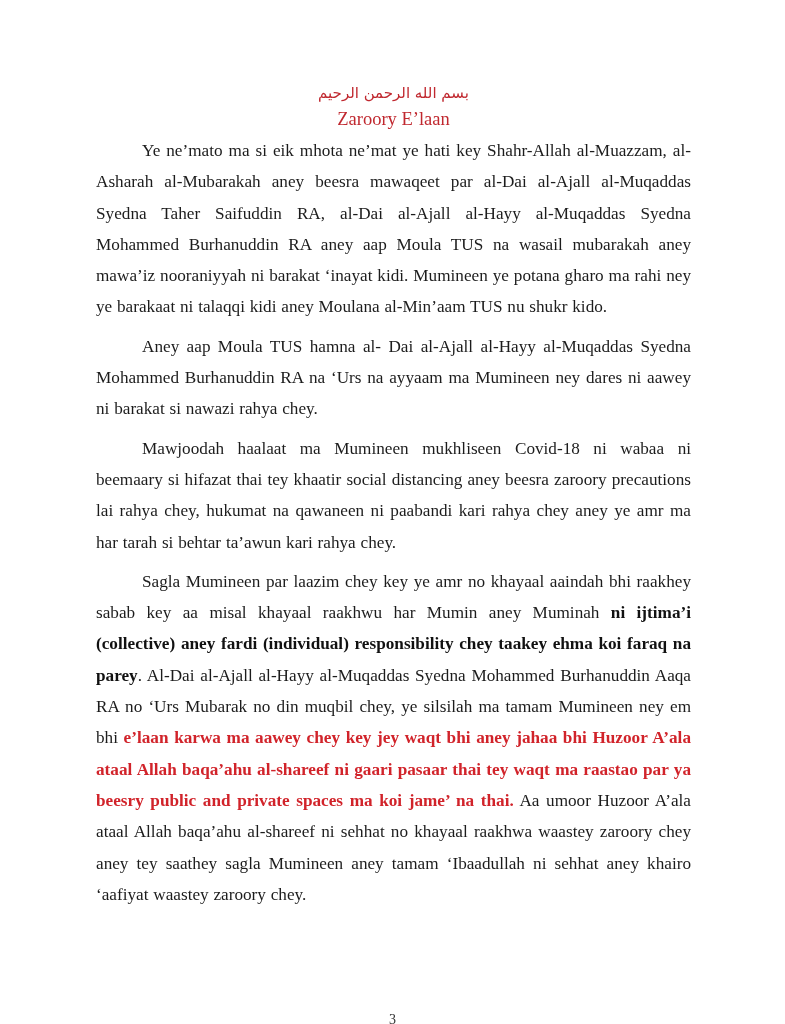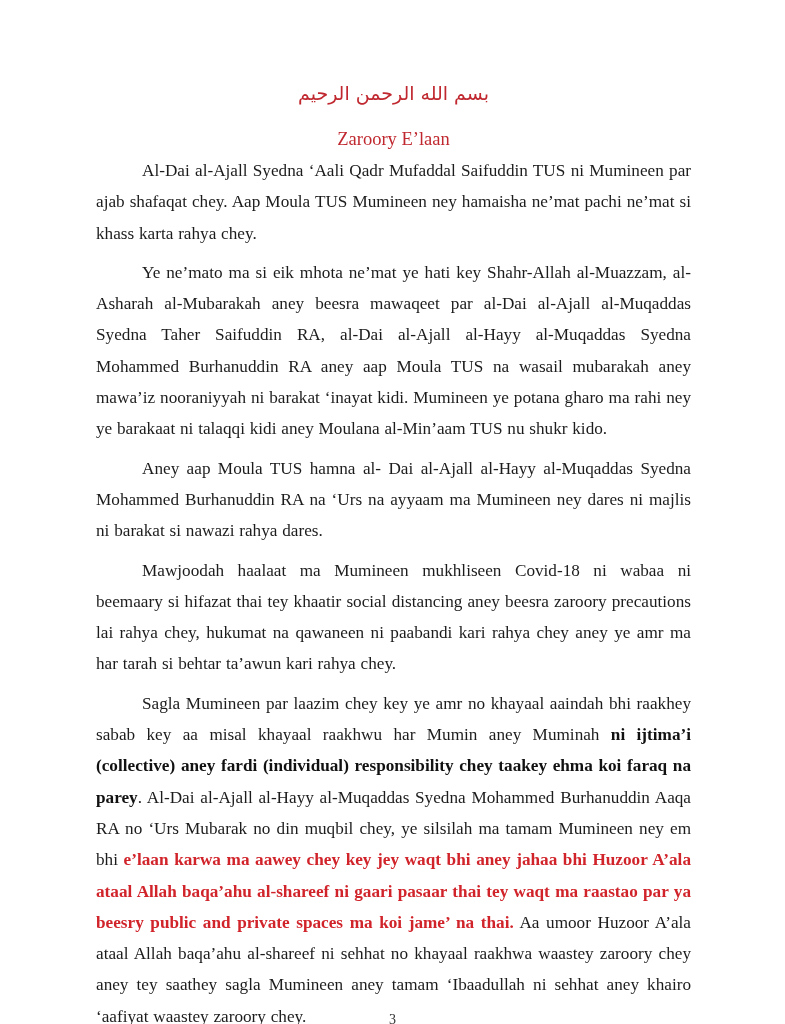--- a/index.html
+++ b/index.html
@@ -18,32 +18,31 @@
     .page {
       position: absolute;
       left: 96px;
       top: 82px;
       width: 595px;
     }
     .bismillah {
       text-align: center;
       color: #c0282f;
       font-family: "DejaVu Sans", sans-serif;
-      font-size: 19px;
+      font-size: 15px;
       line-height: 22px;
       height: 24px;
       direction: rtl;
     }
     .title {
       text-align: center;
       color: #c0282f;
       font-size: 18.5px;
       line-height: 26px;
       margin-bottom: 3px;
-      margin-top: 20px;
     }
     .para {
       font-size: 17.2px;
       line-height: 31.3px;
       text-align: justify;
       text-indent: 46px;
       margin: 0 0 8px 0;
       word-spacing: 0.5px;
     }
     .bold {
@@ -64,20 +63,19 @@
       color: #333;
     }
   </style>
 </head>
 <body>
 
 <div class="page">
   <div class="bismillah">بسم الله الرحمن الرحيم</div>
   <div class="title">Zaroory E’laan</div>
 
-  <p class="para">Al-Dai al-Ajall Syedna ‘Aali Qadr Mufaddal Saifuddin TUS ni Mumineen par ajab shafaqat chey. Aap Moula TUS Mumineen ney hamaisha ne’mat pachi ne’mat si khass karta rahya chey.</p>
   <p class="para">Ye ne’mato ma si eik mhota ne’mat ye hati key Shahr-Allah al-Muazzam, al-Asharah al-Mubarakah aney beesra mawaqeet par al-Dai al-Ajall al-Muqaddas Syedna Taher Saifuddin RA, al-Dai al-Ajall al-Hayy al-Muqaddas Syedna Mohammed Burhanuddin RA aney aap Moula TUS na wasail mubarakah aney mawa’iz nooraniyyah ni barakat ‘inayat kidi. Mumineen ye potana gharo ma rahi ney ye barakaat ni talaqqi kidi aney Moulana al-Min’aam TUS nu shukr kido.</p>
-  <p class="para">Aney aap Moula TUS hamna al- Dai al-Ajall al-Hayy al-Muqaddas Syedna Mohammed Burhanuddin RA na ‘Urs na ayyaam ma Mumineen ney dares ni majlis ni barakat si nawazi rahya dares.</p>
+  <p class="para">Aney aap Moula TUS hamna al- Dai al-Ajall al-Hayy al-Muqaddas Syedna Mohammed Burhanuddin RA na ‘Urs na ayyaam ma Mumineen ney dares ni aawey ni barakat si nawazi rahya chey.</p>
   <p class="para">Mawjoodah haalaat ma Mumineen mukhliseen Covid-18 ni wabaa ni beemaary si hifazat thai tey khaatir social distancing aney beesra zaroory precautions lai rahya chey, hukumat na qawaneen ni paabandi kari rahya chey aney ye amr ma har tarah si behtar ta’awun kari rahya chey.</p>
   <p class="para"><span>Sagla Mumineen par laazim chey key ye amr no khayaal aaindah bhi raakhey sabab key aa misal khayaal raakhwu har Mumin aney Muminah </span><span class="bold">ni ijtima’i (collective) aney fardi (individual) responsibility chey taakey ehma koi faraq na parey</span><span>. Al-Dai al-Ajall al-Hayy al-Muqaddas Syedna Mohammed Burhanuddin Aaqa RA no ‘Urs Mubarak no din muqbil chey, ye silsilah ma tamam Mumineen ney em bhi </span><span class="red-bold">e’laan karwa ma aawey chey key jey waqt bhi aney jahaa bhi Huzoor A’ala ataal Allah baqa’ahu al-shareef ni gaari pasaar thai tey waqt ma raastao par ya beesry public and private spaces ma koi jame’ na thai.</span><span> Aa umoor Huzoor A’ala ataal Allah baqa’ahu al-shareef ni sehhat no khayaal raakhwa waastey zaroory chey aney tey saathey sagla Mumineen aney tamam ‘Ibaadullah ni sehhat aney khairo ‘aafiyat waastey zaroory chey.</span></p>
 </div>
 
 <div class="page-number">3</div>
 
 </body></html>

